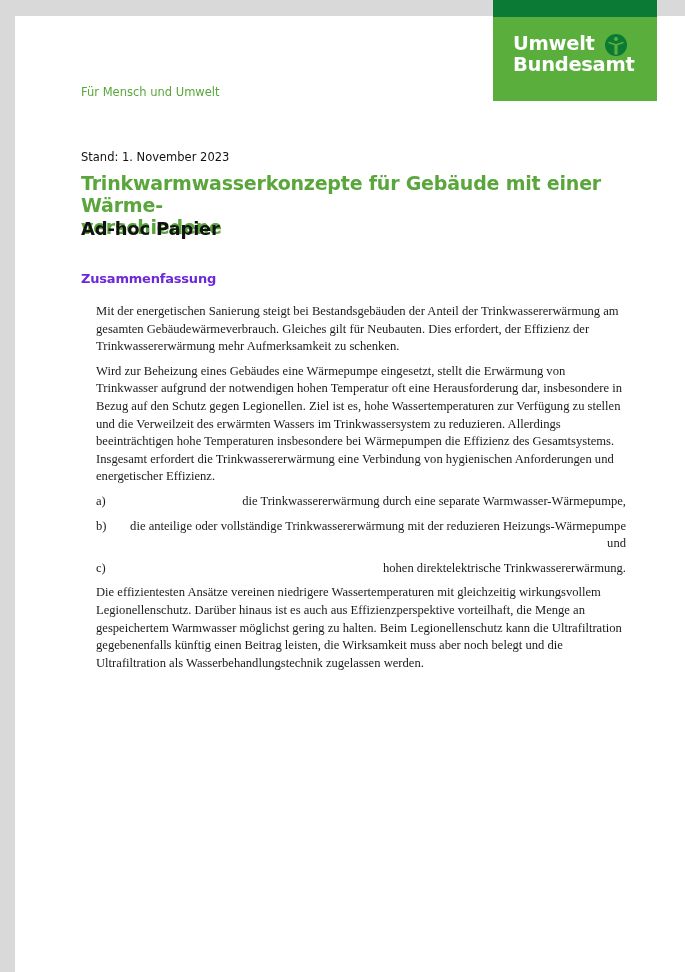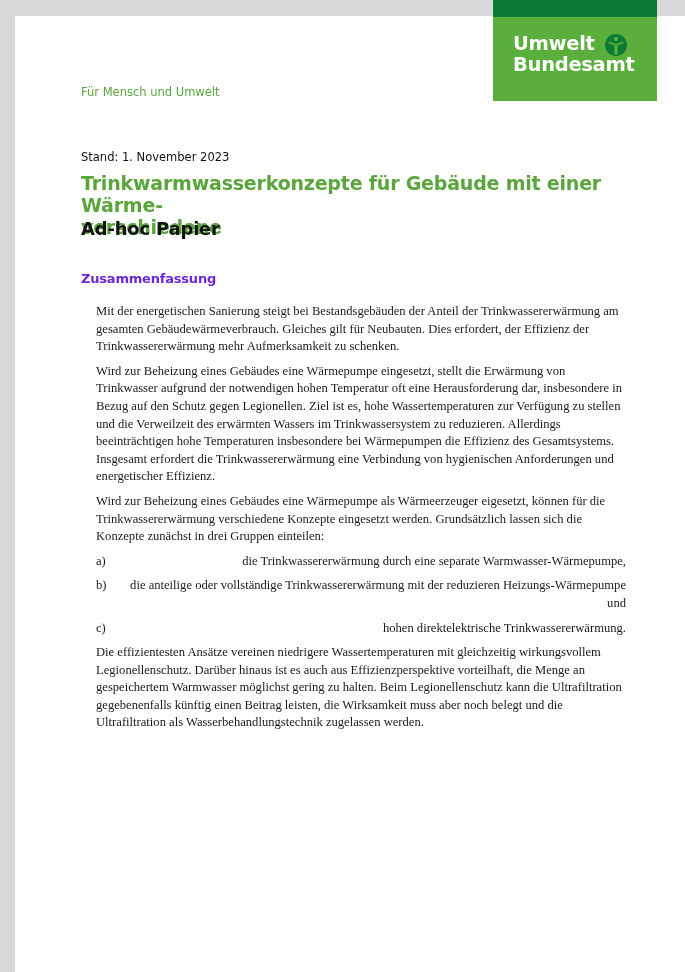--- a/index.html
+++ b/index.html
@@ -165,21 +165,20 @@
   <span>Trinkwarmwasserkonzepte für Gebäude mit einer Wärme-</span><br>
   <span>verschiedene</span>
 </h1>
 <h2 class="subtitle">Ad-hoc Papier</h2>
 
 <h3 class="section-heading">Zusammenfassung</h3>
 
 <div class="body-text">
   <p>Mit der energetischen Sanierung steigt bei Bestandsgebäuden der Anteil der Trinkwassererwärmung am gesamten Gebäudewärmeverbrauch. Gleiches gilt für Neubauten. Dies erfordert, der Effizienz der Trinkwassererwärmung mehr Aufmerksamkeit zu schenken.</p>
   <p>Wird zur Beheizung eines Gebäudes eine Wärmepumpe eingesetzt, stellt die Erwärmung von Trinkwasser aufgrund der notwendigen hohen Temperatur oft eine Herausforderung dar, insbesondere in Bezug auf den Schutz gegen Legionellen. Ziel ist es, hohe Wassertemperaturen zur Verfügung zu stellen und die Verweilzeit des erwärmten Wassers im Trinkwassersystem zu reduzieren. Allerdings beeinträchtigen hohe Temperaturen insbesondere bei Wärmepumpen die Effizienz des Gesamtsystems. Insgesamt erfordert die Trinkwassererwärmung eine Verbindung von hygienischen Anforderungen und energetischer Effizienz.</p>
-  <p>Wird zur Beheizung eines Gebäudes eine Wärmepumpe als Wärmeerzeuger eigesetzt, können für die Trinkwassererwärmung verschiedene Konzepte eingesetzt werden. Grundsätzlich lassen sich die Konzepte zunächst in drei Gruppen einteilen:</p>
   <div class="list">
     <div class="list-item">
       <span class="list-marker">a)</span>
       <span class="list-text">die Trinkwassererwärmung durch eine separate Warmwasser-Wärmepumpe,</span>
     </div>
     <div class="list-item">
       <span class="list-marker">b)</span>
       <span class="list-text">die anteilige oder vollständige Trinkwassererwärmung mit der reduzieren Heizungs-Wärmepumpe und</span>
     </div>
     <div class="list-item">

